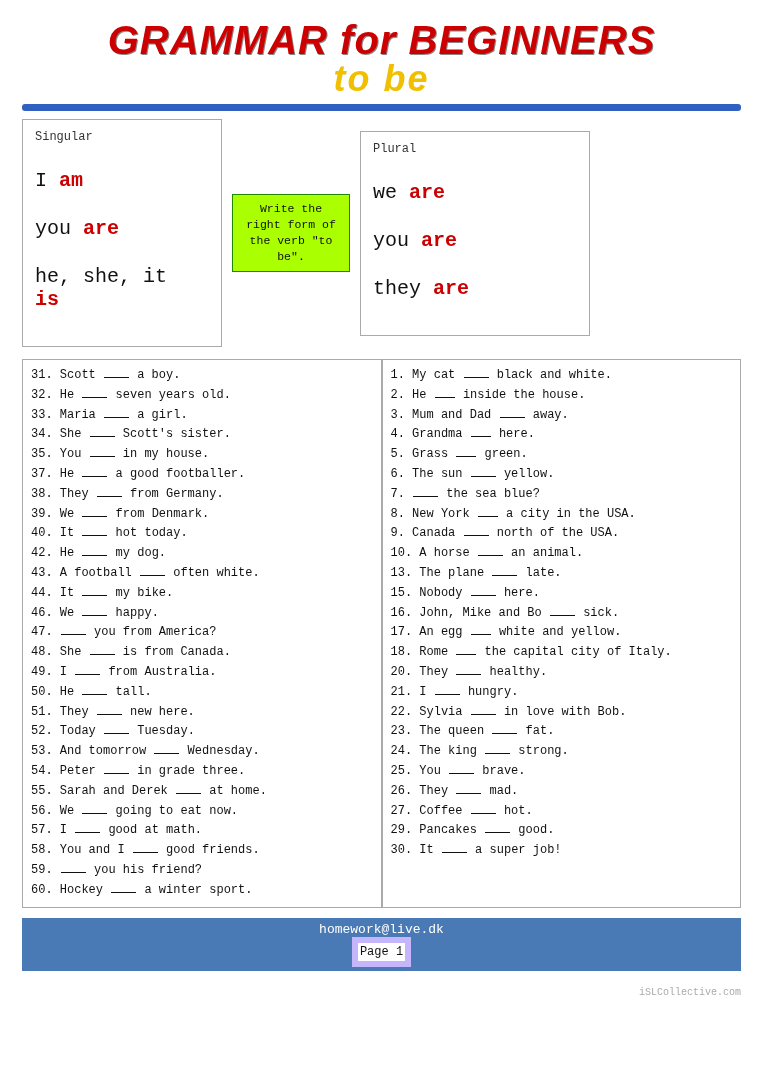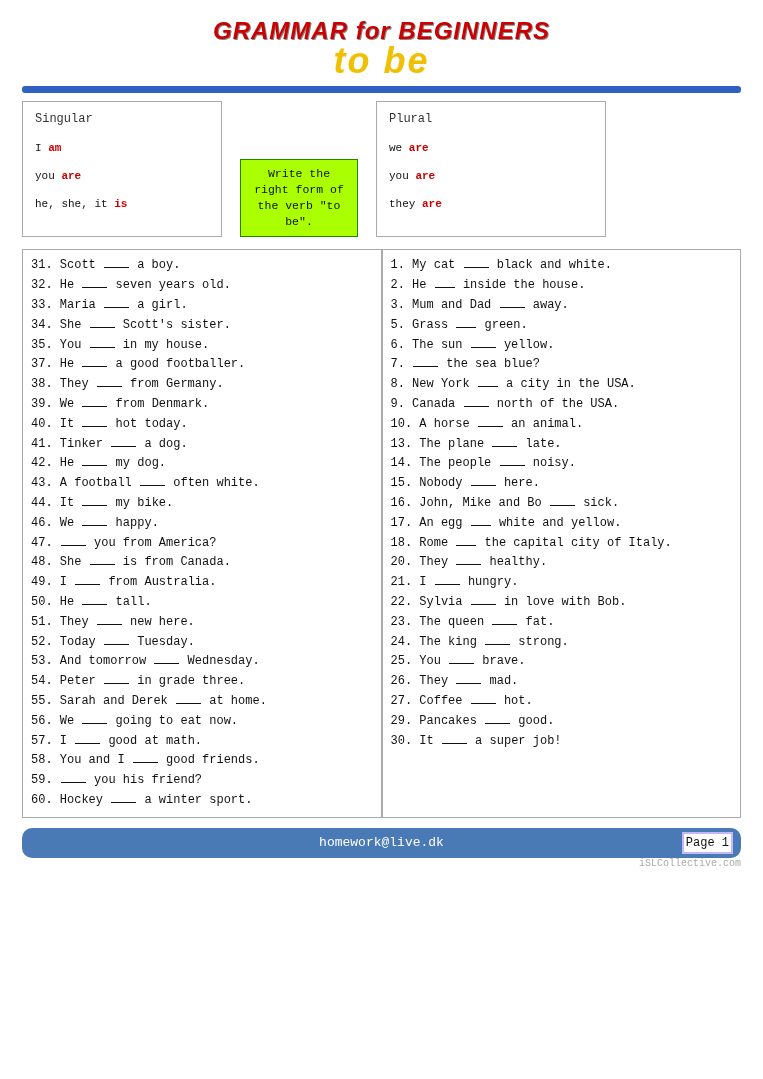--- a/index.html
+++ b/index.html
@@ -8,21 +8,21 @@
       background: #fff;
       width: 763px;
       min-height: 1079px;
       padding: 18px 22px 10px 22px;
       font-size: 13px;
       color: #111;
     }
     .page-title {
       text-align: center;
       font-family: Arial, sans-serif;
-      font-size: 24px;
+      font-size: 40px;
       font-weight: 900;
       color: #cc0000;
       letter-spacing: 1px;
       font-style: italic;
       text-shadow: 1px 1px 0 #888;
       line-height: 1.1;
     }
     .title-part2 {
       text-align: center;
       font-family: Arial, sans-serif;
@@ -36,44 +36,44 @@
     }
     .blue-line {
       height: 7px;
       background: #3060c0;
       border-radius: 3px;
       margin: 2px 0 8px 0;
     }
     .conjugation-section {
       display: flex;
       flex-direction: row;
-      align-items: flex-end;
+      align-items: center;
       margin-bottom: 12px;
-      gap: 12px;
+      gap: 4px;
     }
     .conj-box {
       border: 1.5px solid #aaa;
       padding: 10px 18px 10px 12px;
       flex: 1;
       min-width: 0;
     }
     .conj-box.singular {
       flex: 0 0 200px;
     }
     .conj-box.plural {
       flex: 0 0 230px;
     }
     .conj-label {
       font-size: 12px;
       color: #333;
       margin-bottom: 6px;
     }
     .conj-row {
-      font-size: 11px;
-      margin: 16px 0;
+      font-size: 20px;
+      margin: 25px 0;
       color: #111;
     }
     .verb-am { color: #cc0000; font-weight: bold; }
     .verb-are { color: #cc0000; font-weight: bold; }
     .verb-is { color: #cc0000; font-weight: bold; }
     .center-box {
       flex: 0 0 130px;
       display: flex;
       align-items: center;
       justify-content: center;
@@ -106,53 +106,52 @@
       color: #111;
     }
     .blank {
       display: inline-block;
       border-bottom: 1px solid #111;
       min-width: 30px;
       margin: 0 1px;
     }
     .footer {
       display: flex;
-      flex-direction: row;
+      flex-direction: column;
       align-items: center;
       margin-top: 10px;
       background: #4a7ab5;
       padding: 4px 8px;
-      border-radius: 10px;
     }
     .footer-left {
       flex: 1;
     }
     .footer-center {
       flex: 2;
       text-align: center;
       color: #fff;
       font-size: 13px;
     }
     .footer-right {
       flex: 1;
       text-align: right;
     }
     .page-num-box {
       display: inline-block;
-      border: 2px solid #c4b5fd;
+      border: 6px solid #c4b5fd;
       background: #fff;
       padding: 2px 2px;
       font-size: 12px;
       color: #111;
     }
     .watermark {
       font-size: 10px;
       color: #aaa;
       text-align: right;
-      margin-top: 0;
+      margin-top: 16px;
     }
   </style>
 </head>
 <body>
 
 <div class="page-title">GRAMMAR for BEGINNERS</div>
 <div class="title-part2">to be</div>
 <div class="blue-line"></div>
 
 <div class="conjugation-section">
@@ -191,21 +190,20 @@
   <div class="ex-col" id="left-col">
       <div class="ex-item">31. Scott <span class="blank" style="min-width:25px"></span> a boy.</div>
       <div class="ex-item">32. He <span class="blank" style="min-width:25px"></span> seven years old.</div>
       <div class="ex-item">33. Maria <span class="blank" style="min-width:25px"></span> a girl.</div>
       <div class="ex-item">34. She <span class="blank" style="min-width:25px"></span> Scott's sister.</div>
       <div class="ex-item">35. You <span class="blank" style="min-width:25px"></span> in my house.</div>
       <div class="ex-item">37. He <span class="blank" style="min-width:25px"></span> a good footballer.</div>
       <div class="ex-item">38. They <span class="blank" style="min-width:25px"></span> from Germany.</div>
       <div class="ex-item">39. We <span class="blank" style="min-width:25px"></span> from Denmark.</div>
       <div class="ex-item">40. It <span class="blank" style="min-width:25px"></span> hot today.</div>
-      <div class="ex-item">41. Tinker <span class="blank" style="min-width:25px"></span> a dog.</div>
       <div class="ex-item">42. He <span class="blank" style="min-width:25px"></span> my dog.</div>
       <div class="ex-item">43. A football <span class="blank" style="min-width:25px"></span> often white.</div>
       <div class="ex-item">44. It <span class="blank" style="min-width:25px"></span> my bike.</div>
       <div class="ex-item">46. We <span class="blank" style="min-width:25px"></span> happy.</div>
       <div class="ex-item">47. <span class="blank" style="min-width:25px"></span> you from America?</div>
       <div class="ex-item">48. She <span class="blank" style="min-width:25px"></span> is from Canada.</div>
       <div class="ex-item">49. I <span class="blank" style="min-width:25px"></span> from Australia.</div>
       <div class="ex-item">50. He <span class="blank" style="min-width:25px"></span> tall.</div>
       <div class="ex-item">51. They <span class="blank" style="min-width:25px"></span> new here.</div>
       <div class="ex-item">52. Today <span class="blank" style="min-width:25px"></span> Tuesday.</div>
@@ -215,28 +213,28 @@
       <div class="ex-item">56. We <span class="blank" style="min-width:25px"></span> going to eat now.</div>
       <div class="ex-item">57. I <span class="blank" style="min-width:25px"></span> good at math.</div>
       <div class="ex-item">58. You and I <span class="blank" style="min-width:25px"></span> good friends.</div>
       <div class="ex-item">59. <span class="blank" style="min-width:25px"></span> you his friend?</div>
       <div class="ex-item">60. Hockey <span class="blank" style="min-width:25px"></span> a winter sport.</div>
     </div>
   <div class="ex-col" id="right-col">
       <div class="ex-item">1. My cat <span class="blank" style="min-width:25px"></span> black and white.</div>
       <div class="ex-item">2. He <span class="blank" style="min-width:20px"></span> inside the house.</div>
       <div class="ex-item">3. Mum and Dad <span class="blank" style="min-width:25px"></span> away.</div>
+      <div class="ex-item">4. Grandma <span class="blank" style="min-width:20px"></span> here.</div>
       <div class="ex-item">5. Grass <span class="blank" style="min-width:20px"></span> green.</div>
       <div class="ex-item">6. The sun <span class="blank" style="min-width:25px"></span> yellow.</div>
       <div class="ex-item">7. <span class="blank" style="min-width:25px"></span> the sea blue?</div>
       <div class="ex-item">8. New York <span class="blank" style="min-width:20px"></span> a city in the USA.</div>
       <div class="ex-item">9. Canada <span class="blank" style="min-width:25px"></span> north of the USA.</div>
       <div class="ex-item">10. A horse <span class="blank" style="min-width:25px"></span> an animal.</div>
       <div class="ex-item">13. The plane <span class="blank" style="min-width:25px"></span> late.</div>
-      <div class="ex-item">14. The people <span class="blank" style="min-width:25px"></span> noisy.</div>
       <div class="ex-item">15. Nobody <span class="blank" style="min-width:25px"></span> here.</div>
       <div class="ex-item">16. John, Mike and Bo <span class="blank" style="min-width:25px"></span> sick.</div>
       <div class="ex-item">17. An egg <span class="blank" style="min-width:20px"></span> white and yellow.</div>
       <div class="ex-item">18. Rome <span class="blank" style="min-width:20px"></span> the capital city of Italy.</div>
       <div class="ex-item">20. They <span class="blank" style="min-width:25px"></span> healthy.</div>
       <div class="ex-item">21. I <span class="blank" style="min-width:25px"></span> hungry.</div>
       <div class="ex-item">22. Sylvia <span class="blank" style="min-width:25px"></span> in love with Bob.</div>
       <div class="ex-item">23. The queen <span class="blank" style="min-width:25px"></span> fat.</div>
       <div class="ex-item">24. The king <span class="blank" style="min-width:25px"></span> strong.</div>
       <div class="ex-item">25. You <span class="blank" style="min-width:25px"></span> brave.</div>

